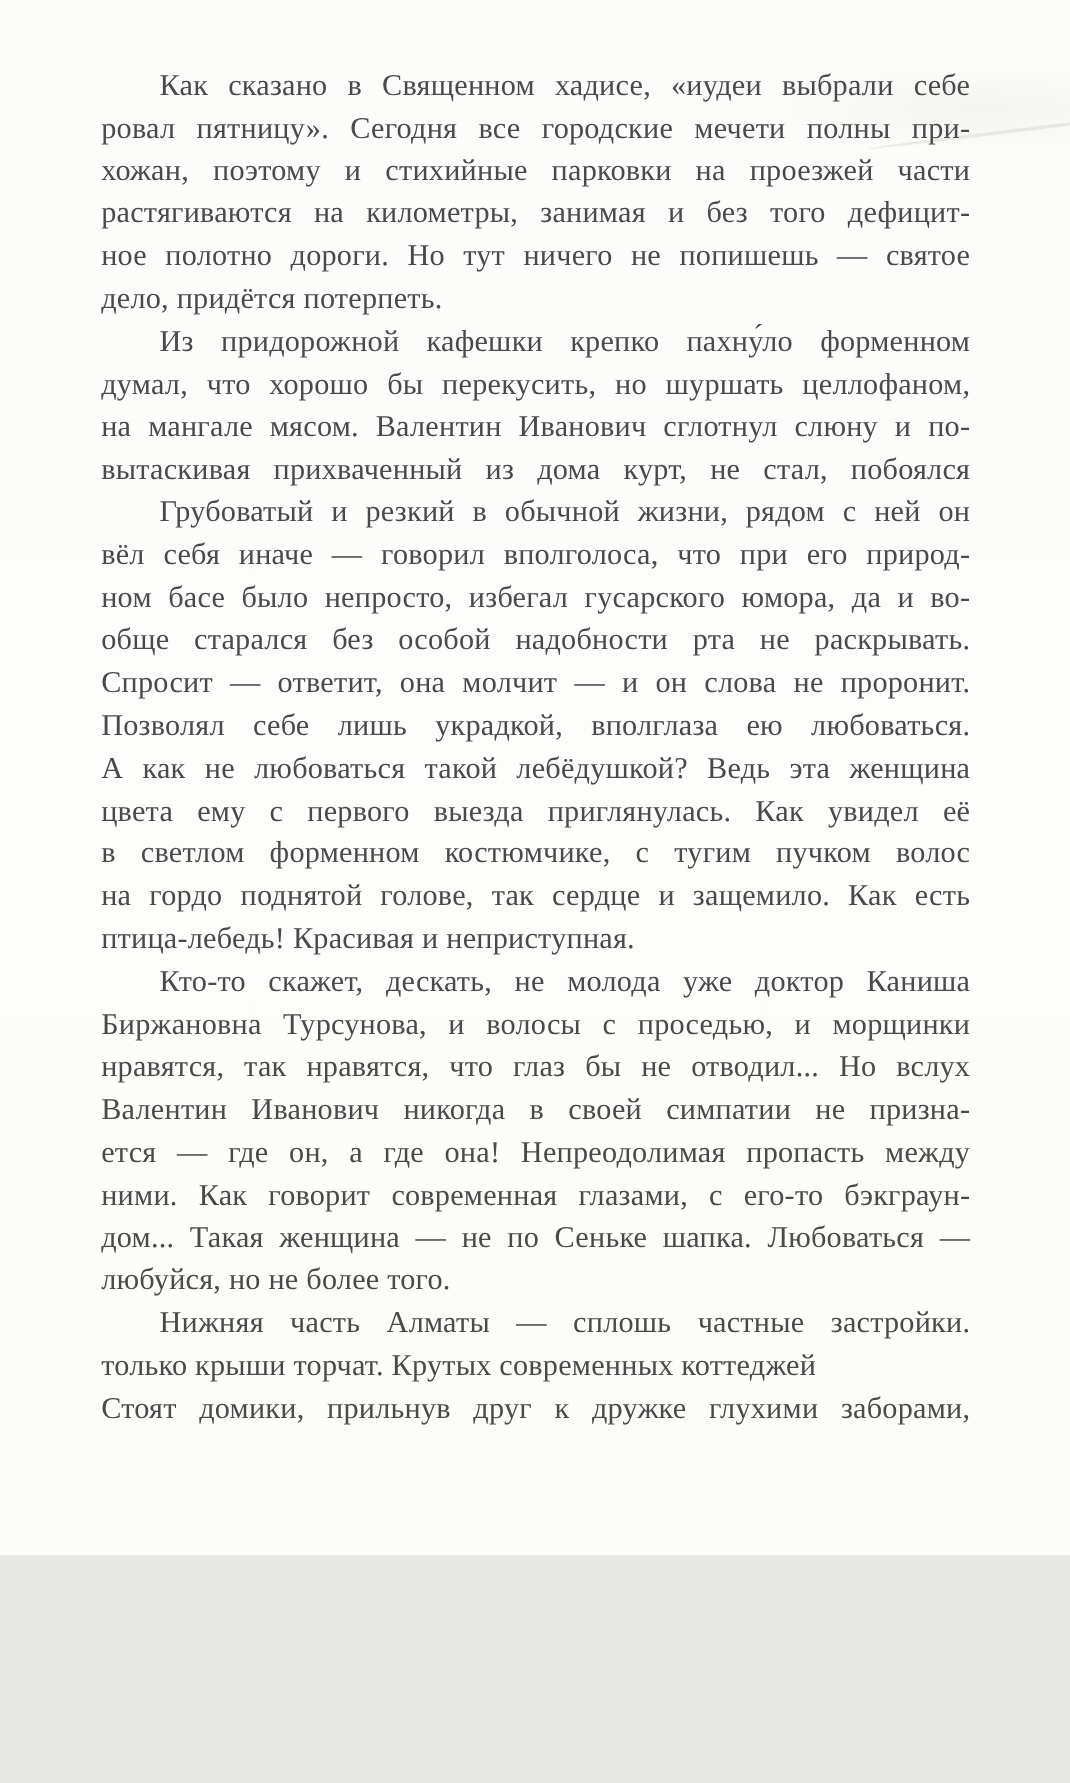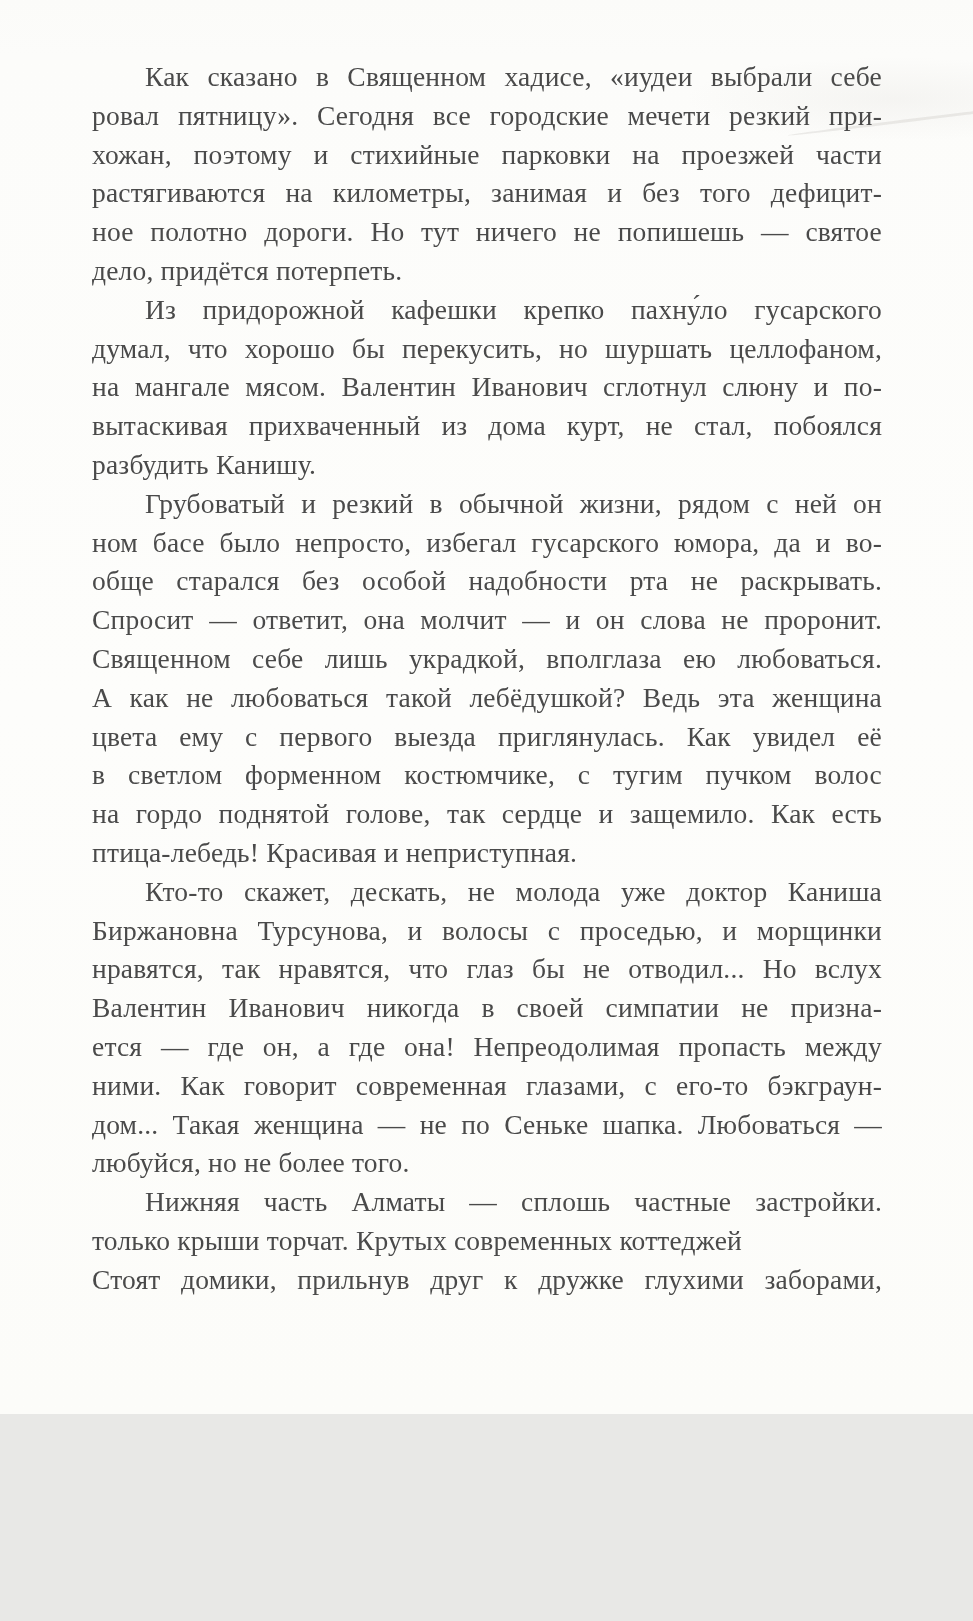--- a/index.html
+++ b/index.html
@@ -63,39 +63,39 @@
     color: var(--ink, #4a4a4a);
   }
 </style>
 </head>
 <body>
 
 <div class="scan-page">
   <div class="text-block">
       <div class="paragraph">
         <div class="line first-line">Как сказано в Священном хадисе, «иудеи выбрали себе</div>
-        <div class="line">ровал пятницу». Сегодня все городские мечети резкий при-</div>
+        <div class="line">ровал пятницу». Сегодня все городские мечети полны при-</div>
         <div class="line">хожан, поэтому и стихийные парковки на проезжей части</div>
         <div class="line">растягиваются на километры, занимая и без того дефицит-</div>
         <div class="line">ное полотно дороги. Но тут ничего не попишешь — святое</div>
         <div class="line last-line">дело, придётся потерпеть.</div>
       </div>
       <div class="paragraph">
-        <div class="line first-line">Из придорожной кафешки крепко пахну́ло гусарского</div>
+        <div class="line first-line">Из придорожной кафешки крепко пахну́ло форменном</div>
         <div class="line">думал, что хорошо бы перекусить, но шуршать целлофаном,</div>
         <div class="line">на мангале мясом. Валентин Иванович сглотнул слюну и по-</div>
         <div class="line">вытаскивая прихваченный из дома курт, не стал, побоялся</div>
-        <div class="line last-line">разбудить Канишу.</div>
       </div>
       <div class="paragraph">
         <div class="line first-line">Грубоватый и резкий в обычной жизни, рядом с ней он</div>
+        <div class="line">вёл себя иначе — говорил вполголоса, что при его природ-</div>
         <div class="line">ном басе было непросто, избегал гусарского юмора, да и во-</div>
         <div class="line">обще старался без особой надобности рта не раскрывать.</div>
         <div class="line">Спросит — ответит, она молчит — и он слова не проронит.</div>
-        <div class="line">Священном себе лишь украдкой, вполглаза ею любоваться.</div>
+        <div class="line">Позволял себе лишь украдкой, вполглаза ею любоваться.</div>
         <div class="line">А как не любоваться такой лебёдушкой? Ведь эта женщина</div>
         <div class="line">цвета ему с первого выезда приглянулась. Как увидел её</div>
         <div class="line">в светлом форменном костюмчике, с тугим пучком волос</div>
         <div class="line">на гордо поднятой голове, так сердце и защемило. Как есть</div>
         <div class="line last-line">птица-лебедь! Красивая и неприступная.</div>
       </div>
       <div class="paragraph">
         <div class="line first-line">Кто-то скажет, дескать, не молода уже доктор Каниша</div>
         <div class="line">Биржановна Турсунова, и волосы с проседью, и морщинки</div>
         <div class="line">нравятся, так нравятся, что глаз бы не отводил... Но вслух</div>

